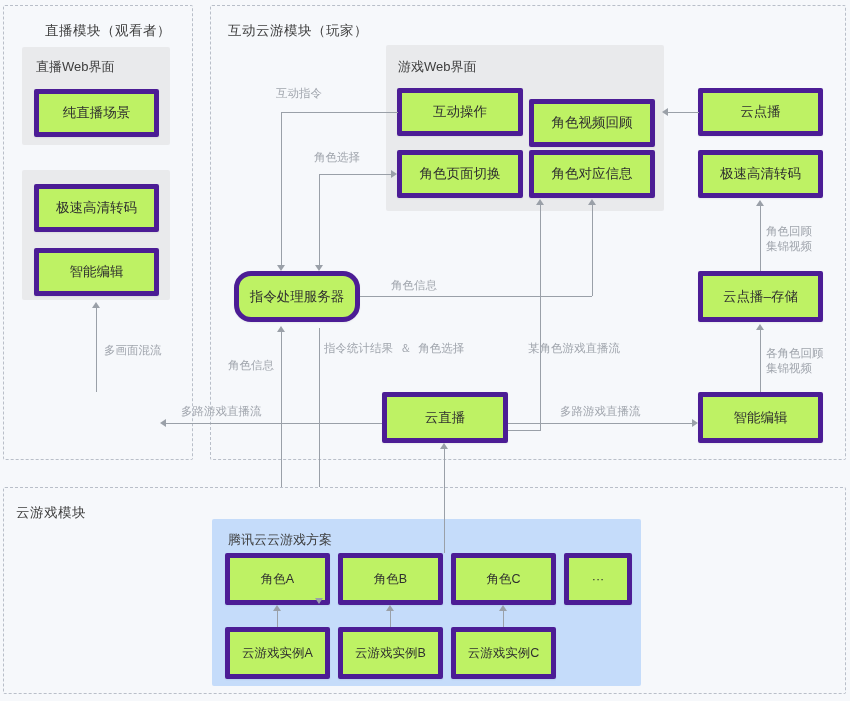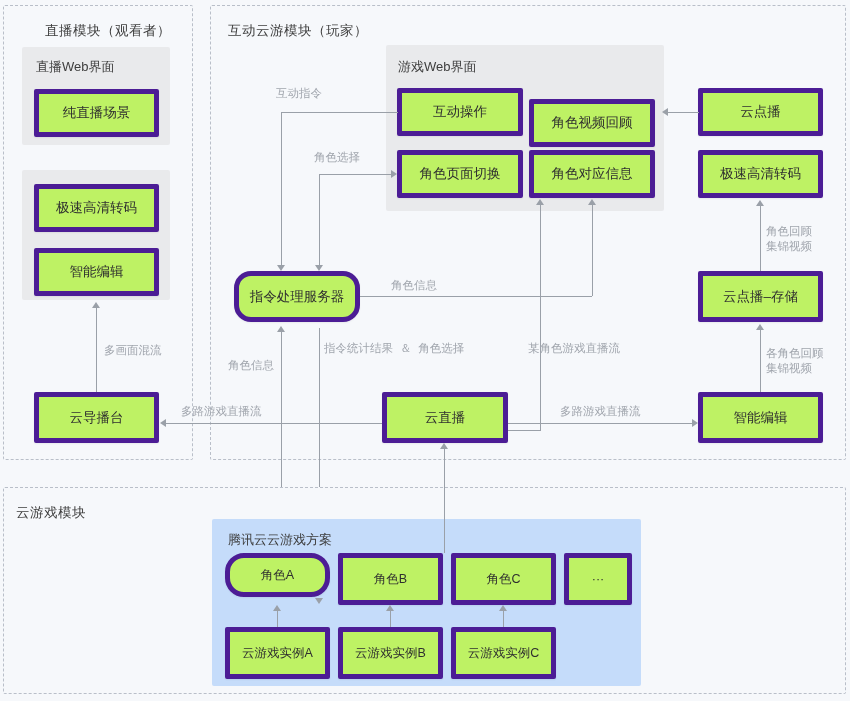--- a/index.html
+++ b/index.html
@@ -95,21 +95,20 @@
   <div class="module-title" style="left:30px;top:22px;margin-left:15px;">直播模块（观看者）</div>
 
   <div class="panel" style="left:22px;top:47px;width:148px;height:98px;"></div>
   <div class="panel-title" style="left:36px;top:58px;">直播Web界面</div>
   <div class="node" style="left:34px;top:89px;width:125px;height:48px;">纯直播场景</div>
 
   <div class="panel" style="left:22px;top:170px;width:148px;height:130px;"></div>
   <div class="node" style="left:34px;top:184px;width:125px;height:48px;">极速高清转码</div>
   <div class="node" style="left:34px;top:248px;width:125px;height:48px;">智能编辑</div>
 
-  <div class="node" style="left:34px;top:392px;width:125px;height:51px;">云导播台</div>
 
   <div class="ln lnv" style="left:96px;top:308px;height:84px;"></div>
   <div class="arw arw-up" style="left:92px;top:302px;"></div>
   <div class="elabel" style="left:104px;top:343px;">多画面混流</div>
 
   <div class="module" style="left:210px;top:5px;width:636px;height:455px;"></div>
   <div class="module-title" style="left:228px;top:22px;">互动云游模块（玩家）</div>
 
   <div class="panel" style="left:386px;top:45px;width:278px;height:166px;"></div>
   <div class="panel-title" style="left:398px;top:58px;">游戏Web界面</div>
@@ -179,21 +178,21 @@
 
   <div class="ln lnh" style="left:668px;top:112px;width:31px;"></div>
   <div class="arw arw-left" style="left:662px;top:108px;"></div>
 
   <div class="module" style="left:3px;top:487px;width:843px;height:207px;"></div>
   <div class="module-title" style="left:16px;top:504px;">云游戏模块</div>
 
   <div class="panel-blue" style="left:212px;top:519px;width:429px;height:167px;"></div>
   <div class="panel-title" style="left:228px;top:531px;">腾讯云云游戏方案</div>
 
-  <div class="node small" style="left:225px;top:553px;width:105px;height:44px;border-radius:19px;">角色A</div>
+  <div class="node small" style="left:225px;top:553px;width:105px;height:52px;">角色A</div>
   <div class="node small" style="left:338px;top:553px;width:105px;height:52px;">角色B</div>
   <div class="node small" style="left:451px;top:553px;width:105px;height:52px;">角色C</div>
   <div class="node small" style="left:564px;top:553px;width:68px;height:52px;">···</div>
 
   <div class="node small" style="left:225px;top:627px;width:105px;height:52px;">云游戏实例A</div>
   <div class="node small" style="left:338px;top:627px;width:105px;height:52px;">云游戏实例B</div>
   <div class="node small" style="left:451px;top:627px;width:105px;height:52px;">云游戏实例C</div>
 
   <div class="ln lnv" style="left:277px;top:611px;height:16px;"></div>
   <div class="arw arw-up" style="left:273px;top:605px;"></div>

